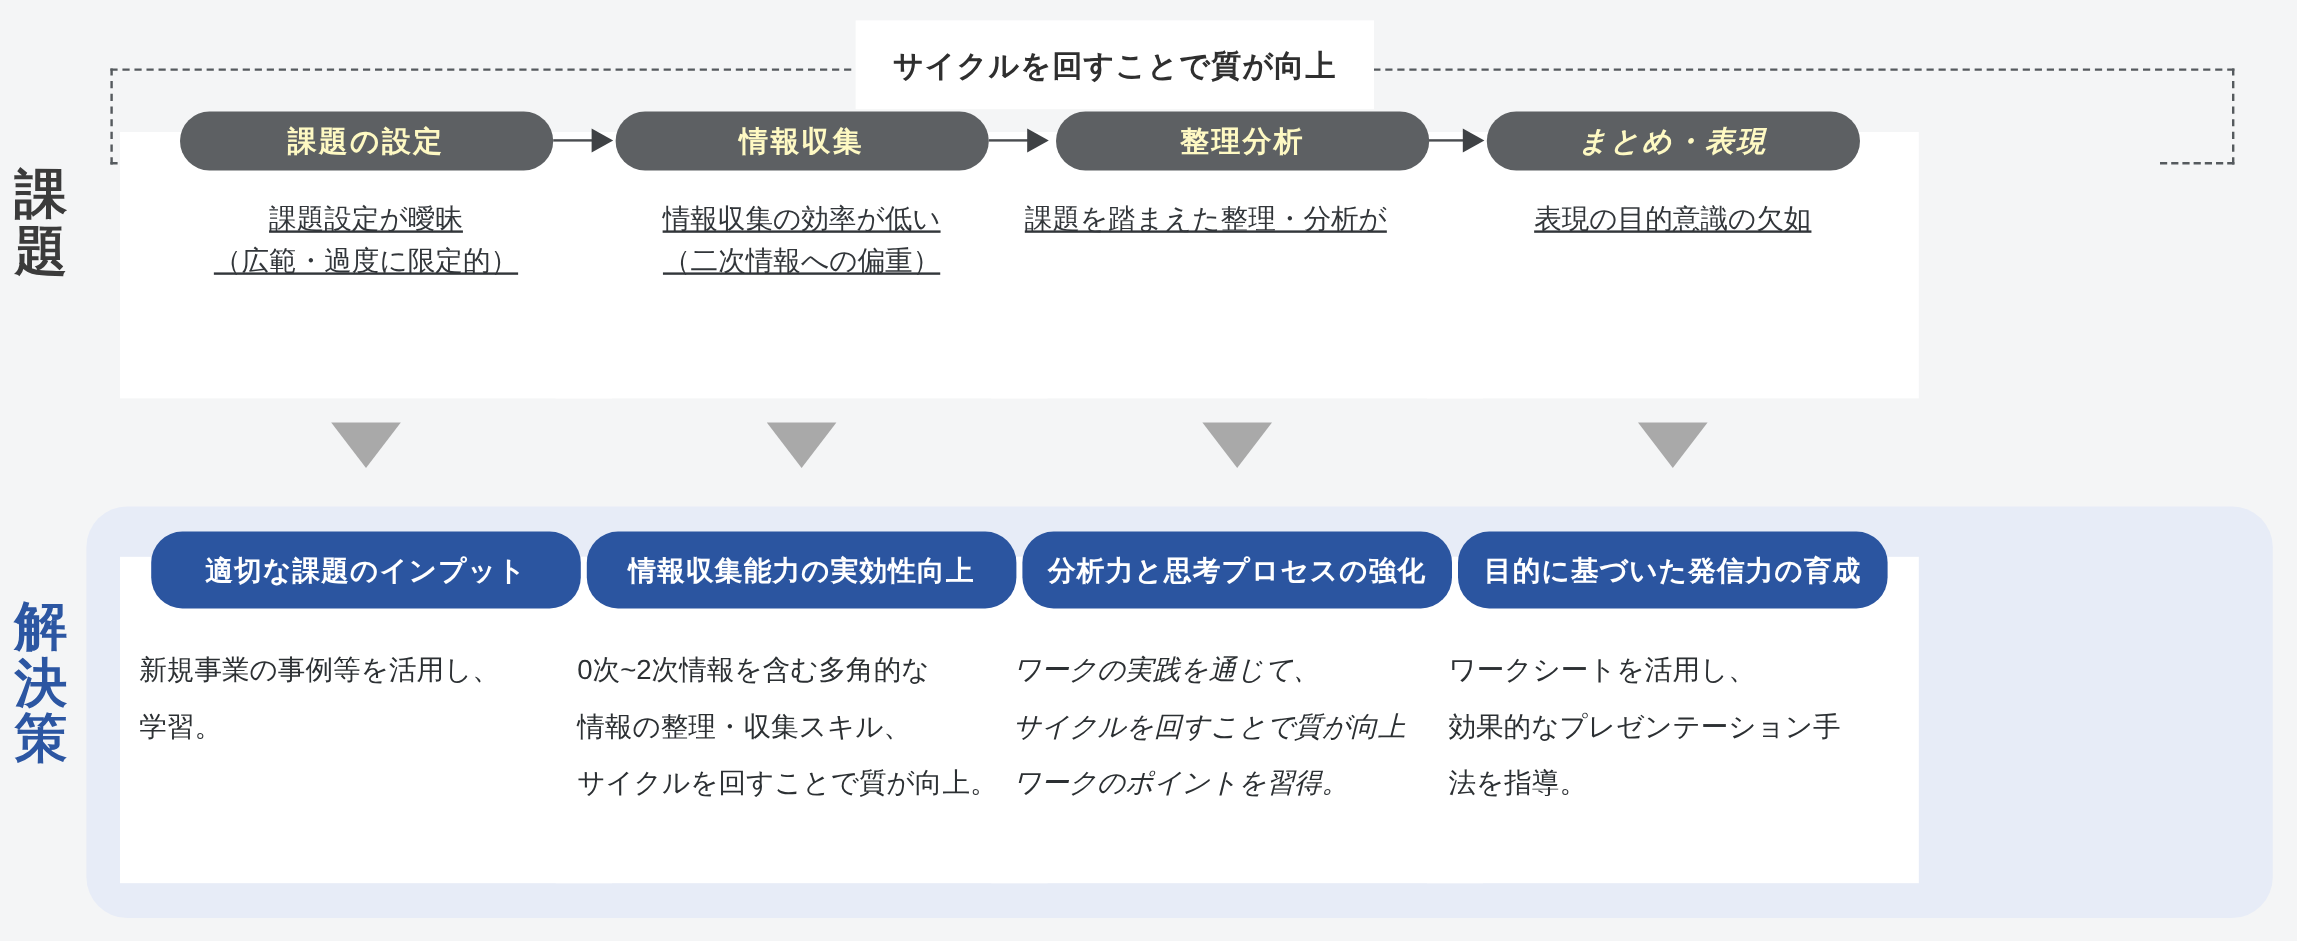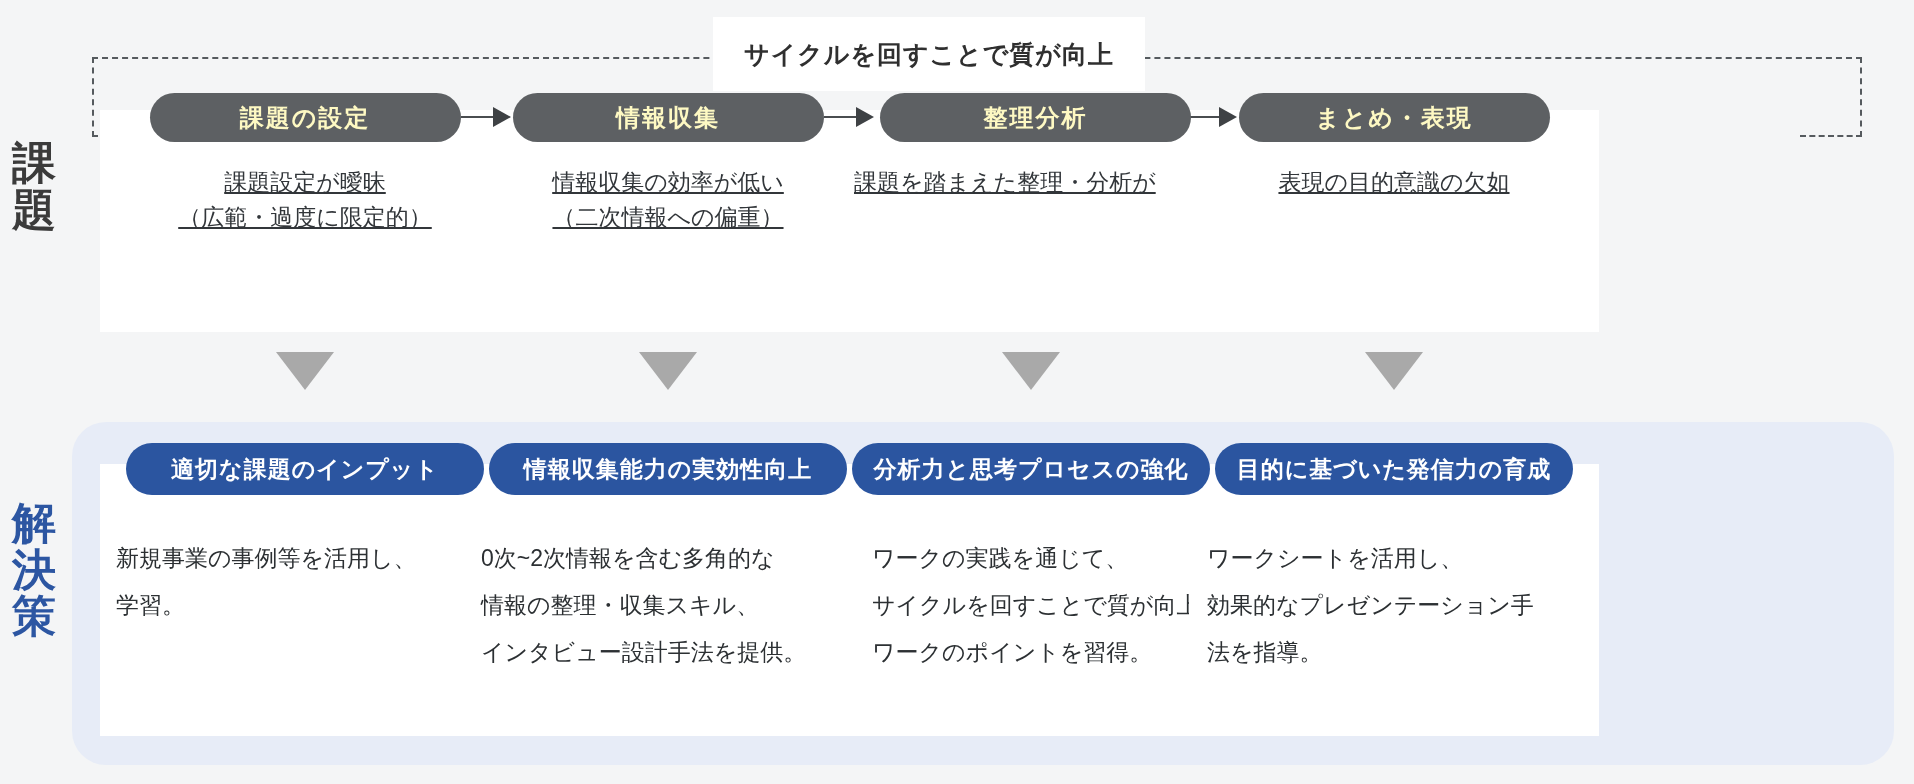--- a/index.html
+++ b/index.html
@@ -145,21 +145,21 @@
   }
   .sol-card{
     position:absolute;
     top:464px;
     width:410px;height:272px;
     background:#ffffff;
   }
   .sol-pill{
     position:absolute;
     top:443px;
-    width:358px;height:52px;
+    width:358px;height:64px;
     background:#2b55a0;
     border-radius:26px;
     display:flex;align-items:center;justify-content:center;
     color:#ffffff;font-size:23px;font-weight:bold;
     letter-spacing:1px;
     z-index:4;
   }
   .sol-text{
     position:absolute;
     top:535px;
@@ -220,39 +220,39 @@
       <div>（二次情報への偏重）</div>
     </div>
     <div class="down-tri" style="left: 639px;"></div>
     <div class="pill-connector" style="left: 823.5px; width: 38px;"></div>
     <div class="pill-connector-head" style="left: 855.5px;"></div>
     <div class="sol-card" style="left: 463px;"></div>
     <div class="sol-pill" style="left: 489px;">情報収集能力の実効性向上</div>
     <div class="sol-text" style="left: 463px;">
       <div>0次~2次情報を含む多角的な</div>
       <div>情報の整理・収集スキル、</div>
-      <div>インタビュー設計手法を提供。</div>
+      <div>サイクルを回すことで質が向上。</div>
     </div>
     <div class="issue-card" style="left: 826px;"></div>
     <div class="issue-pill" style="left: 880px;">整理分析</div>
     <div class="issue-text left-align" style="left: 826px;">
       <div>課題を踏まえた整理・分析が</div>
     </div>
     <div class="down-tri" style="left: 1002px;"></div>
     <div class="pill-connector" style="left: 1186.5px; width: 38px;"></div>
     <div class="pill-connector-head" style="left: 1218.5px;"></div>
     <div class="sol-card" style="left: 826px;"></div>
     <div class="sol-pill" style="left: 852px;">分析力と思考プロセスの強化</div>
-    <div class="sol-text" style="left: 854px;">
+    <div class="sol-text" style="left: 826px; font-style: italic;">
       <div>ワークの実践を通じて、</div>
       <div>サイクルを回すことで質が向上</div>
       <div>ワークのポイントを習得。</div>
     </div>
     <div class="issue-card" style="left: 1189px;"></div>
-    <div class="issue-pill" style="left: 1238.5px;">まとめ・表現</div>
+    <div class="issue-pill" style="left: 1238.5px; font-style: italic;">まとめ・表現</div>
     <div class="issue-text" style="left: 1189px;">
       <div>表現の目的意識の欠如</div>
     </div>
     <div class="down-tri" style="left: 1365px;"></div>
     <div class="sol-card" style="left: 1189px;"></div>
     <div class="sol-pill" style="left: 1215px;">目的に基づいた発信力の育成</div>
     <div class="sol-text" style="left: 1189px;">
       <div>ワークシートを活用し、</div>
       <div>効果的なプレゼンテーション手</div>
       <div>法を指導。</div>

